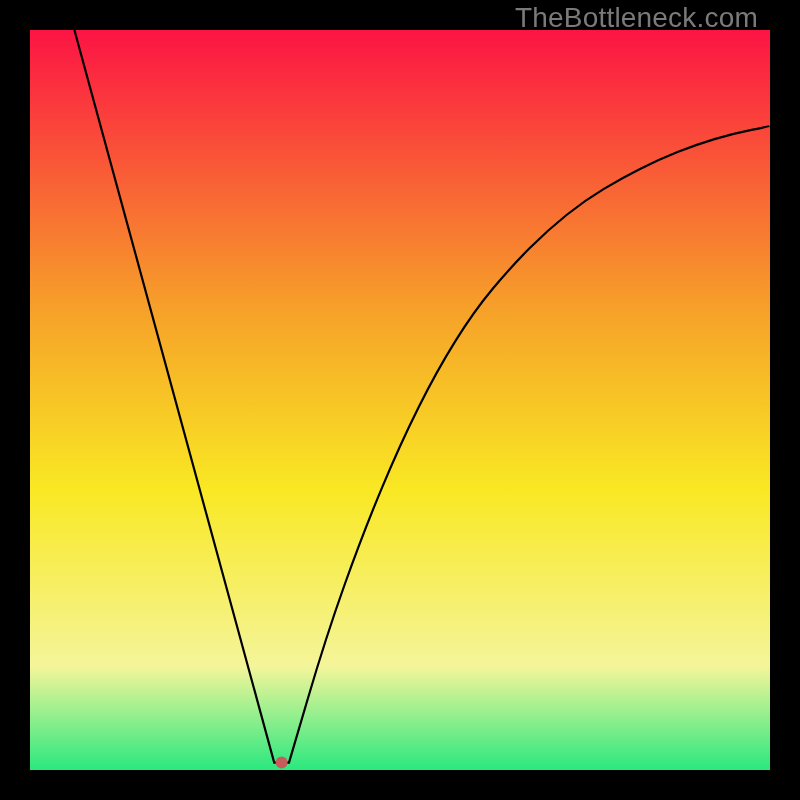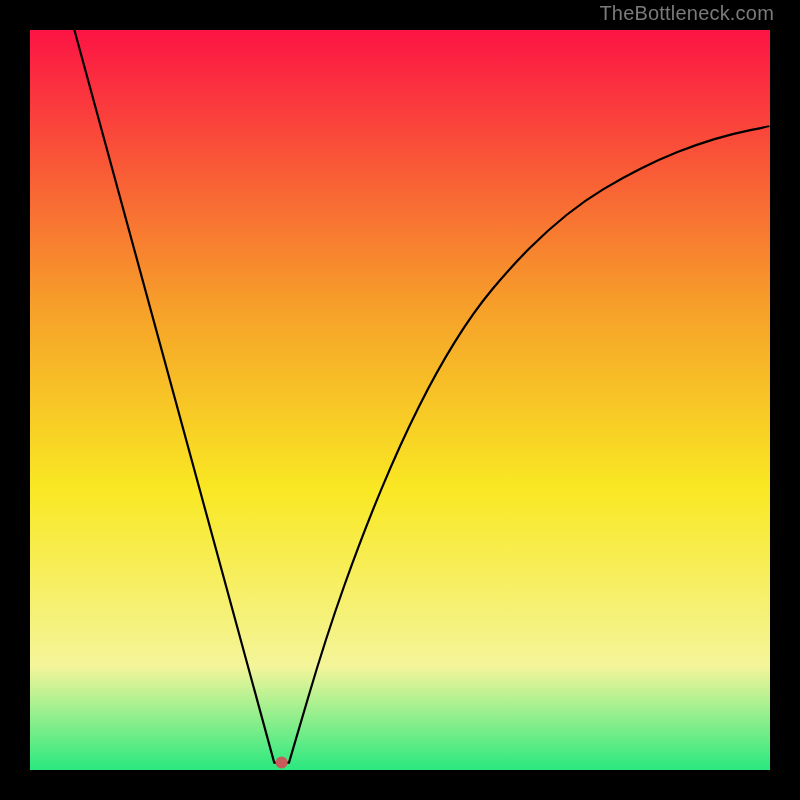--- a/index.html
+++ b/index.html
@@ -22,23 +22,23 @@
   .plot {
     position: absolute;
     left: 0;
     top: 0;
     width: 740px;
     height: 740px;
   }
   .watermark {
     position: absolute;
     top: 2px;
-    right: 26px;
+    right: 42px;
     color: #7a7a7a;
-    font-size: 20px;
+    font-size: 28px;
     font-weight: 500;
     letter-spacing: 0.2px;
   }
 </style>
 </head>
 <body>
 
 <div class="watermark">TheBottleneck.com</div>
 
 <div class="frame">

